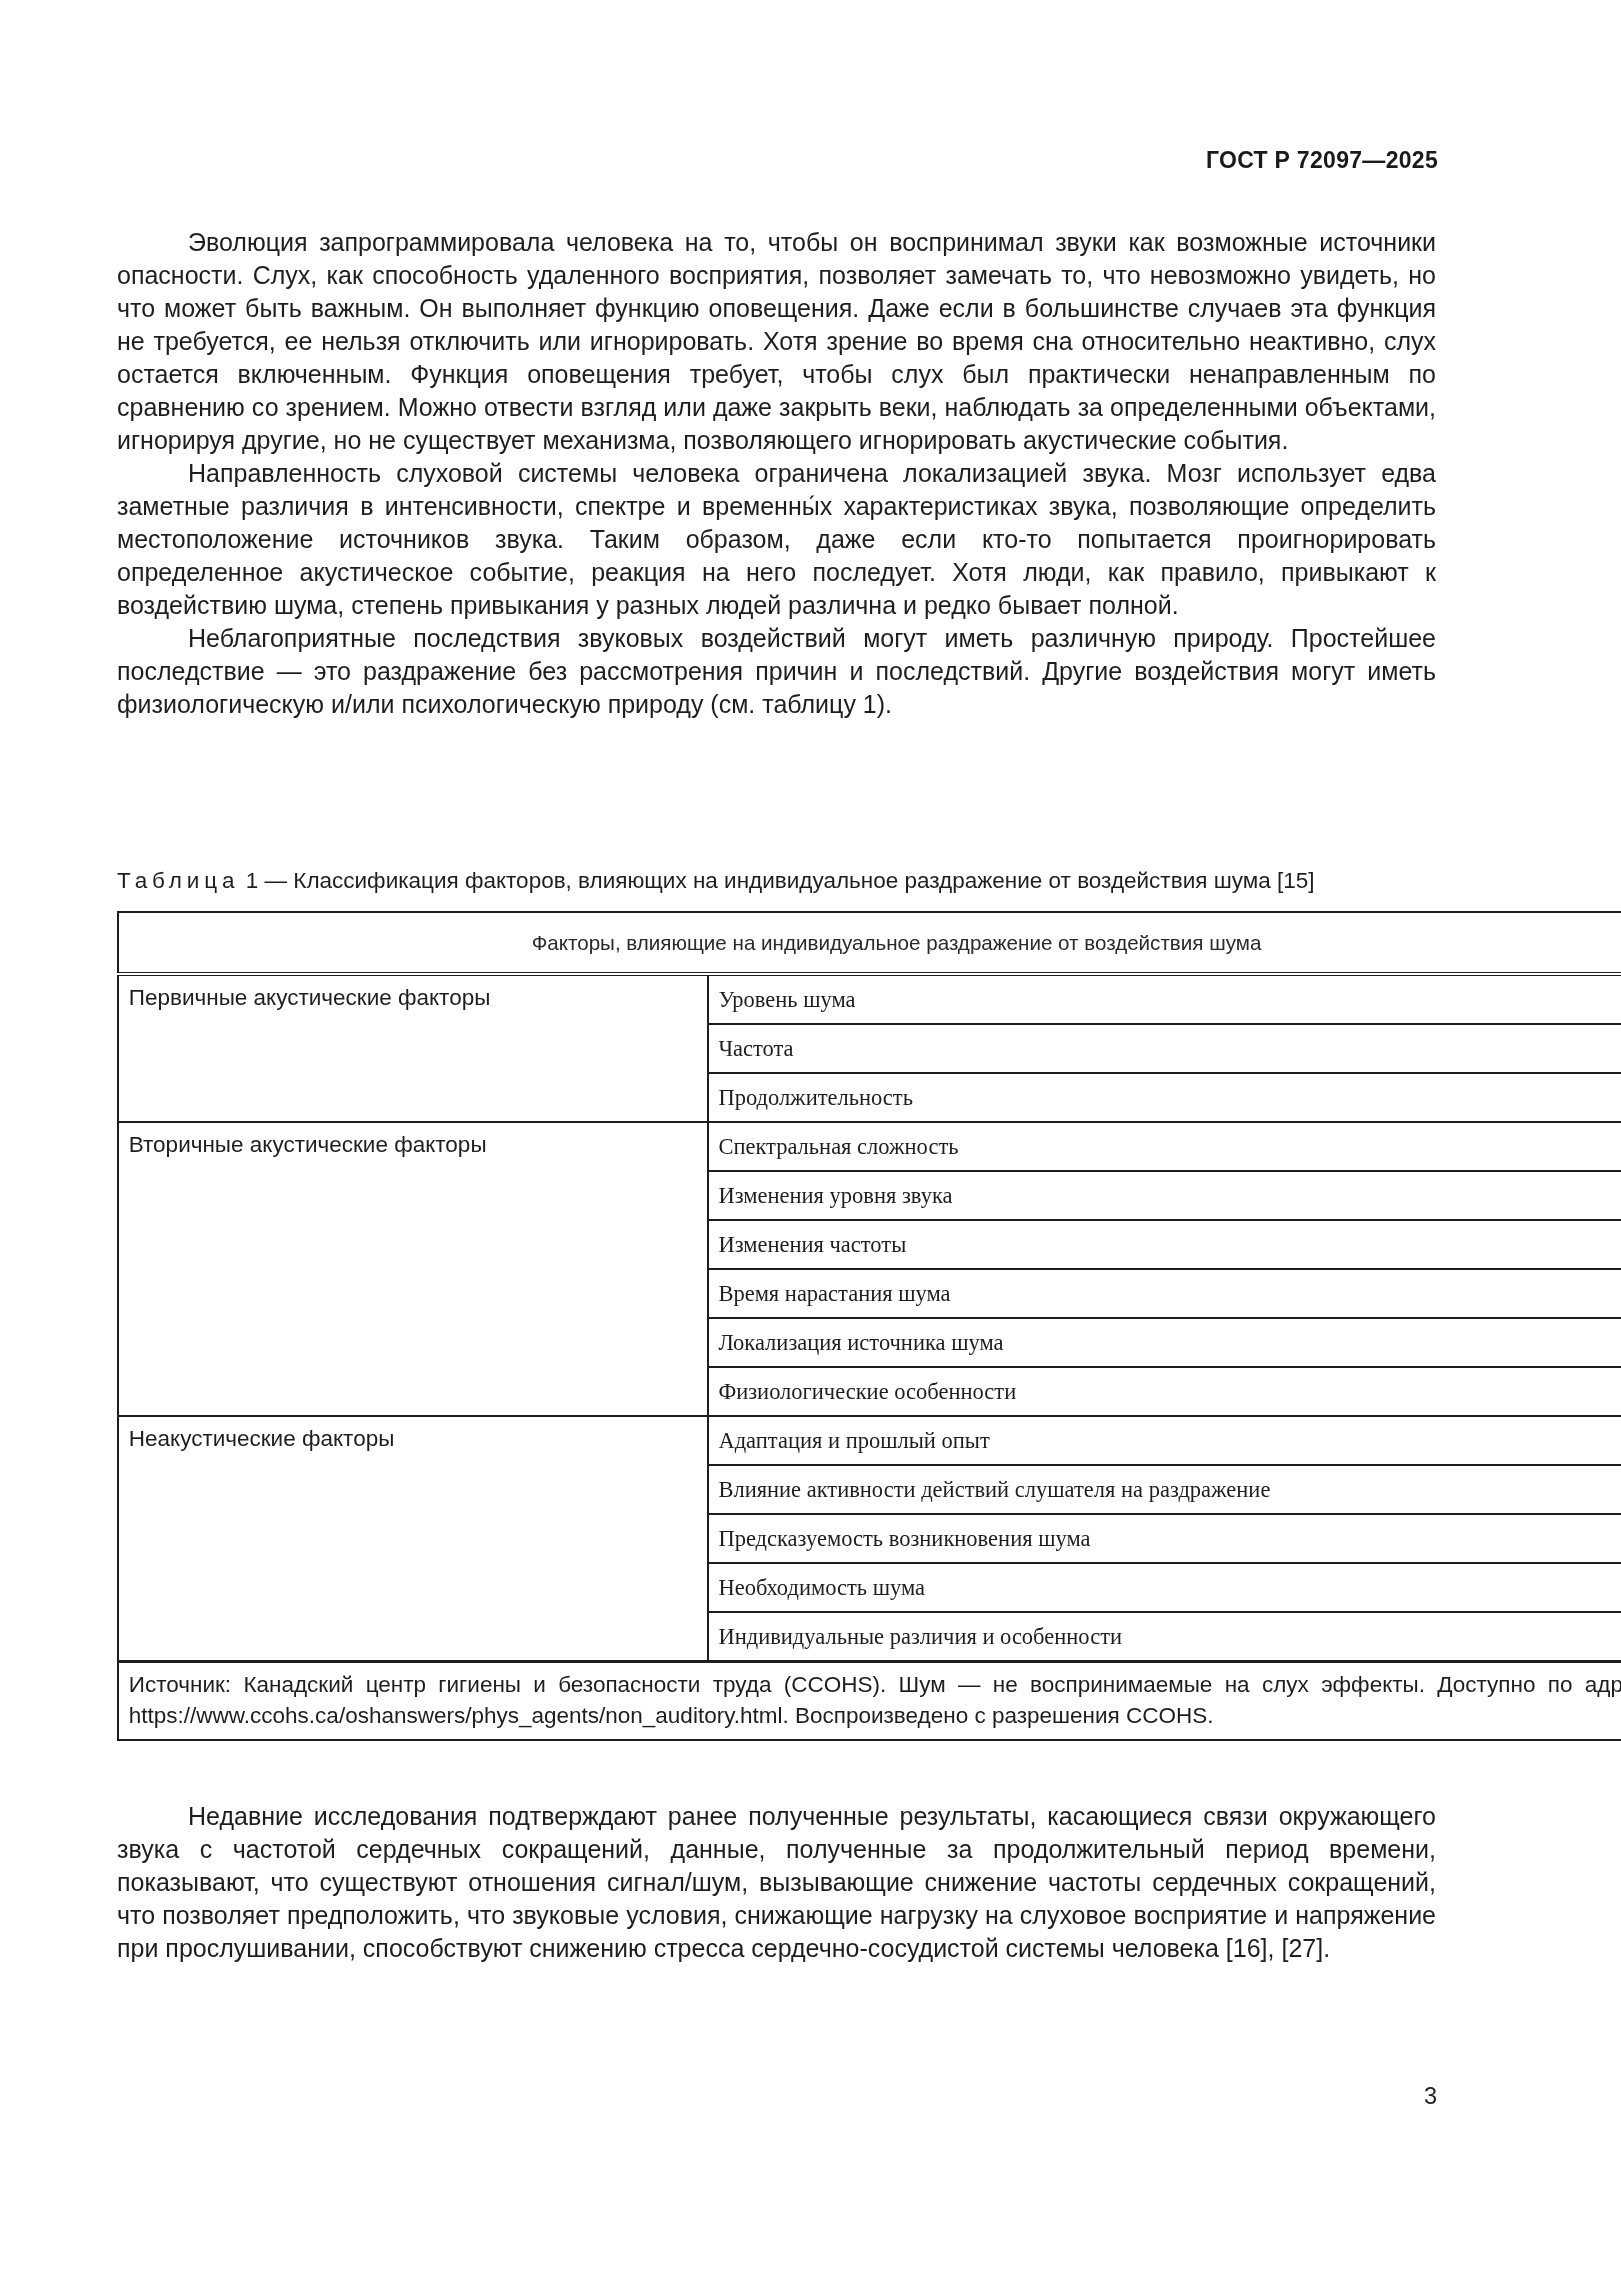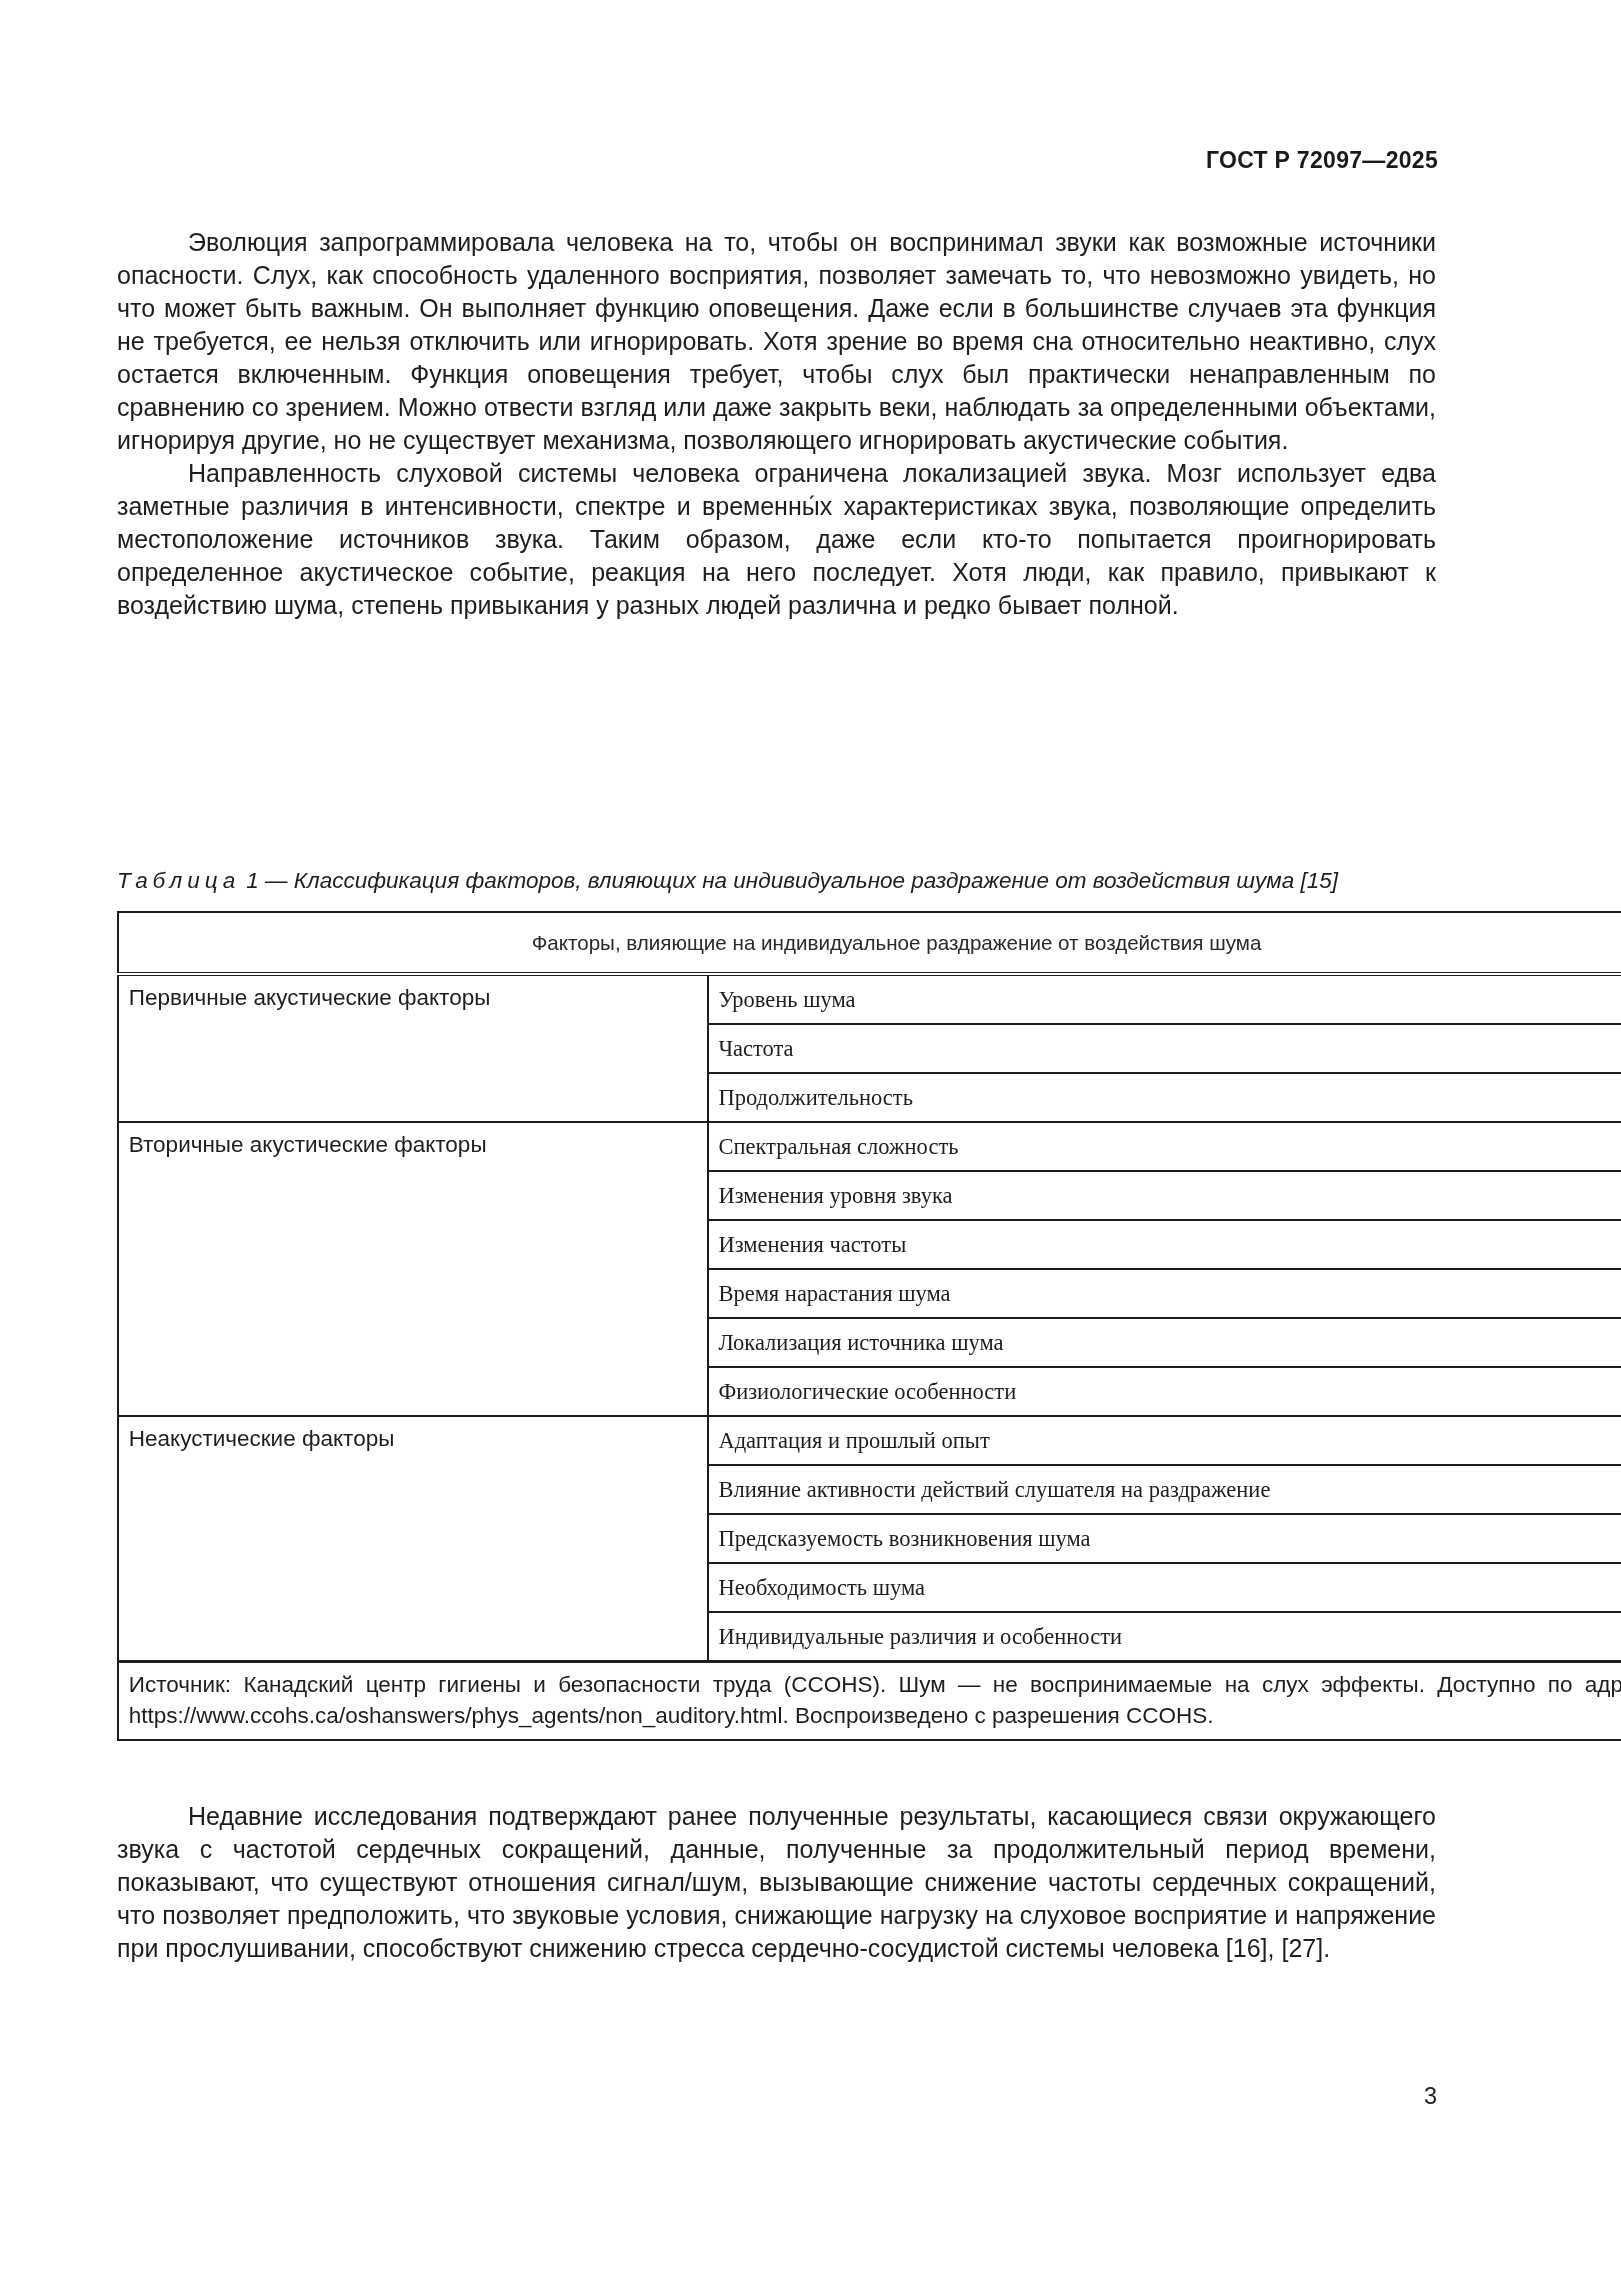--- a/index.html
+++ b/index.html
@@ -16,21 +16,21 @@
   .body-text {
     position: absolute; left: 117px; width: 1319px;
     font-size: 25px; line-height: 33px; text-align: justify;
     transform-origin: left top;
   }
   .body-text p { margin: 0; text-indent: 0; }
   .body-text p.indent { text-indent: 71px; }
   .block1 { top: 226px; }
   .caption {
     position: absolute; left: 117px; top: 866px; width: 1319px;
-    font-size: 22.5px; line-height: 29px; white-space: nowrap; font-style: italic;
+    font-size: 22.5px; line-height: 29px; white-space: nowrap;
   }
   .caption .spaced { letter-spacing: 4.9px; }
   table.tbl {
     position: absolute; left: 117px; top: 911px; width: 1559px;
     border-collapse: collapse; font-size: 22.5px;
     border: 2.9px solid #1e1e1e;
   }
   .tbl td { padding: 0 9.8px; vertical-align: top; }
   .tbl .head-cell {
     text-align: center; font-size: 20.6px; height: 59px; vertical-align: middle;
@@ -57,20 +57,21 @@
   }
 </style>
 </head>
 <body>
 
 <div class="header">ГОСТ Р 72097—2025</div>
 
 <div class="body-text block1">
   <p class="indent">Эволюция запрограммировала человека на то, чтобы он воспринимал звуки как возможные источники опасности. Слух, как способность удаленного восприятия, позволяет замечать то, что невозможно увидеть, но что может быть важным. Он выполняет функцию оповещения. Даже если в большинстве случаев эта функция не требуется, ее нельзя отключить или игнорировать. Хотя зрение во время сна относительно неактивно, слух остается включенным. Функция оповещения требует, чтобы слух был практически ненаправленным по сравнению со зрением. Можно отвести взгляд или даже закрыть веки, наблюдать за определенными объектами, игнорируя другие, но не существует механизма, позволяющего игнорировать акустические события.</p>
   <p class="indent">Направленность слуховой системы человека ограничена локализацией звука. Мозг использует едва заметные различия в интенсивности, спектре и временны́х характеристиках звука, позволяющие определить местоположение источников звука. Таким образом, даже если кто-то попытается проигнорировать определенное акустическое событие, реакция на него последует. Хотя люди, как правило, привыкают к воздействию шума, степень привыкания у разных людей различна и редко бывает полной.</p>
+  <p class="indent">Неблагоприятные последствия звуковых воздействий могут иметь различную природу. Простейшее последствие — это раздражение без рассмотрения причин и последствий. Другие воздействия могут иметь физиологическую и/или психологическую природу (см. таблицу 1).</p>
 </div>
 
 <div class="caption"><span class="spaced">Таблица</span><span> 1 — Классификация факторов, влияющих на индивидуальное раздражение от воздействия шума [15]</span></div>
 
 <table class="tbl">
   <tbody>
       <tr>
     <td class="head-cell" colspan="2">Факторы, влияющие на индивидуальное раздражение от воздействия шума</td>
   </tr>
 

